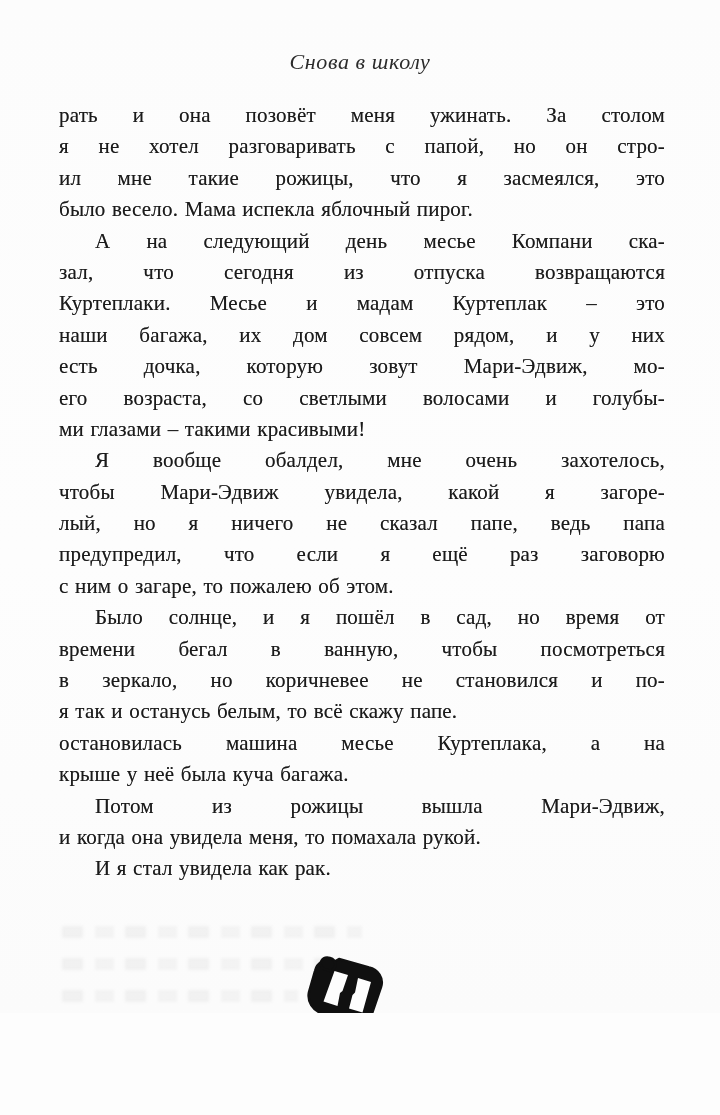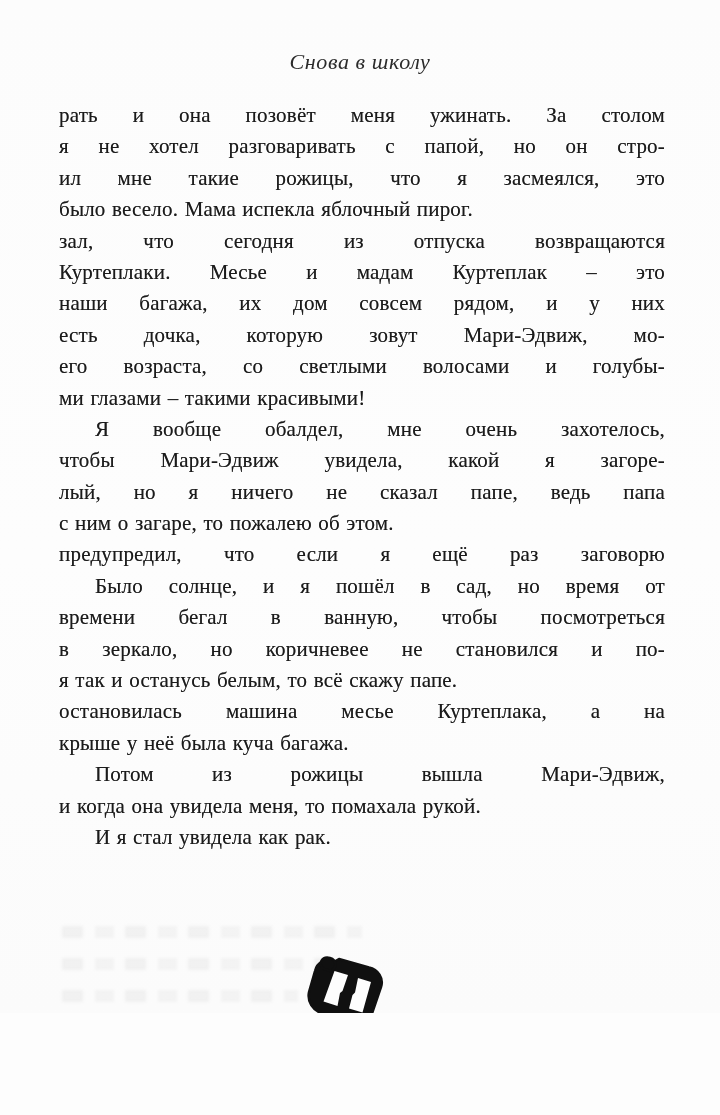--- a/index.html
+++ b/index.html
@@ -60,31 +60,32 @@
 
 <div class="page">
 
   <div class="running-head">Снова в школу</div>
 
   <div class="text-block">
     <div class="ln">рать и она позовёт меня ужинать. За столом</div>
     <div class="ln">я не хотел разговаривать с папой, но он стро-</div>
     <div class="ln">ил мне такие рожицы, что я засмеялся, это</div>
     <div class="ln end">было весело. Мама испекла яблочный пирог.</div>
+    <div class="ln ind">А на следующий день месье Компани ска-</div>
     <div class="ln">зал, что сегодня из отпуска возвращаются</div>
     <div class="ln">Куртеплаки. Месье и мадам Куртеплак – это</div>
     <div class="ln">наши багажа, их дом совсем рядом, и у них</div>
     <div class="ln">есть дочка, которую зовут Мари-Эдвиж, мо-</div>
     <div class="ln">его возраста, со светлыми волосами и голубы-</div>
     <div class="ln end">ми глазами – такими красивыми!</div>
     <div class="ln ind">Я вообще обалдел, мне очень захотелось,</div>
     <div class="ln">чтобы Мари-Эдвиж увидела, какой я загоре-</div>
     <div class="ln">лый, но я ничего не сказал папе, ведь папа</div>
+    <div class="ln">предупредил, что если я ещё раз заговорю</div>
     <div class="ln end">с ним о загаре, то пожалею об этом.</div>
-    <div class="ln">предупредил, что если я ещё раз заговорю</div>
     <div class="ln ind">Было солнце, и я пошёл в сад, но время от</div>
     <div class="ln">времени бегал в ванную, чтобы посмотреться</div>
     <div class="ln">в зеркало, но коричневее не становился и по-</div>
     <div class="ln end">я так и останусь белым, то всё скажу папе.</div>
     <div class="ln">остановилась машина месье Куртеплака, а на</div>
     <div class="ln end">крыше у неё была куча багажа.</div>
     <div class="ln ind">Потом из рожицы вышла Мари-Эдвиж,</div>
     <div class="ln end">и когда она увидела меня, то помахала рукой.</div>
     <div class="ln ind end">И я стал увидела как рак.</div>
   </div>

